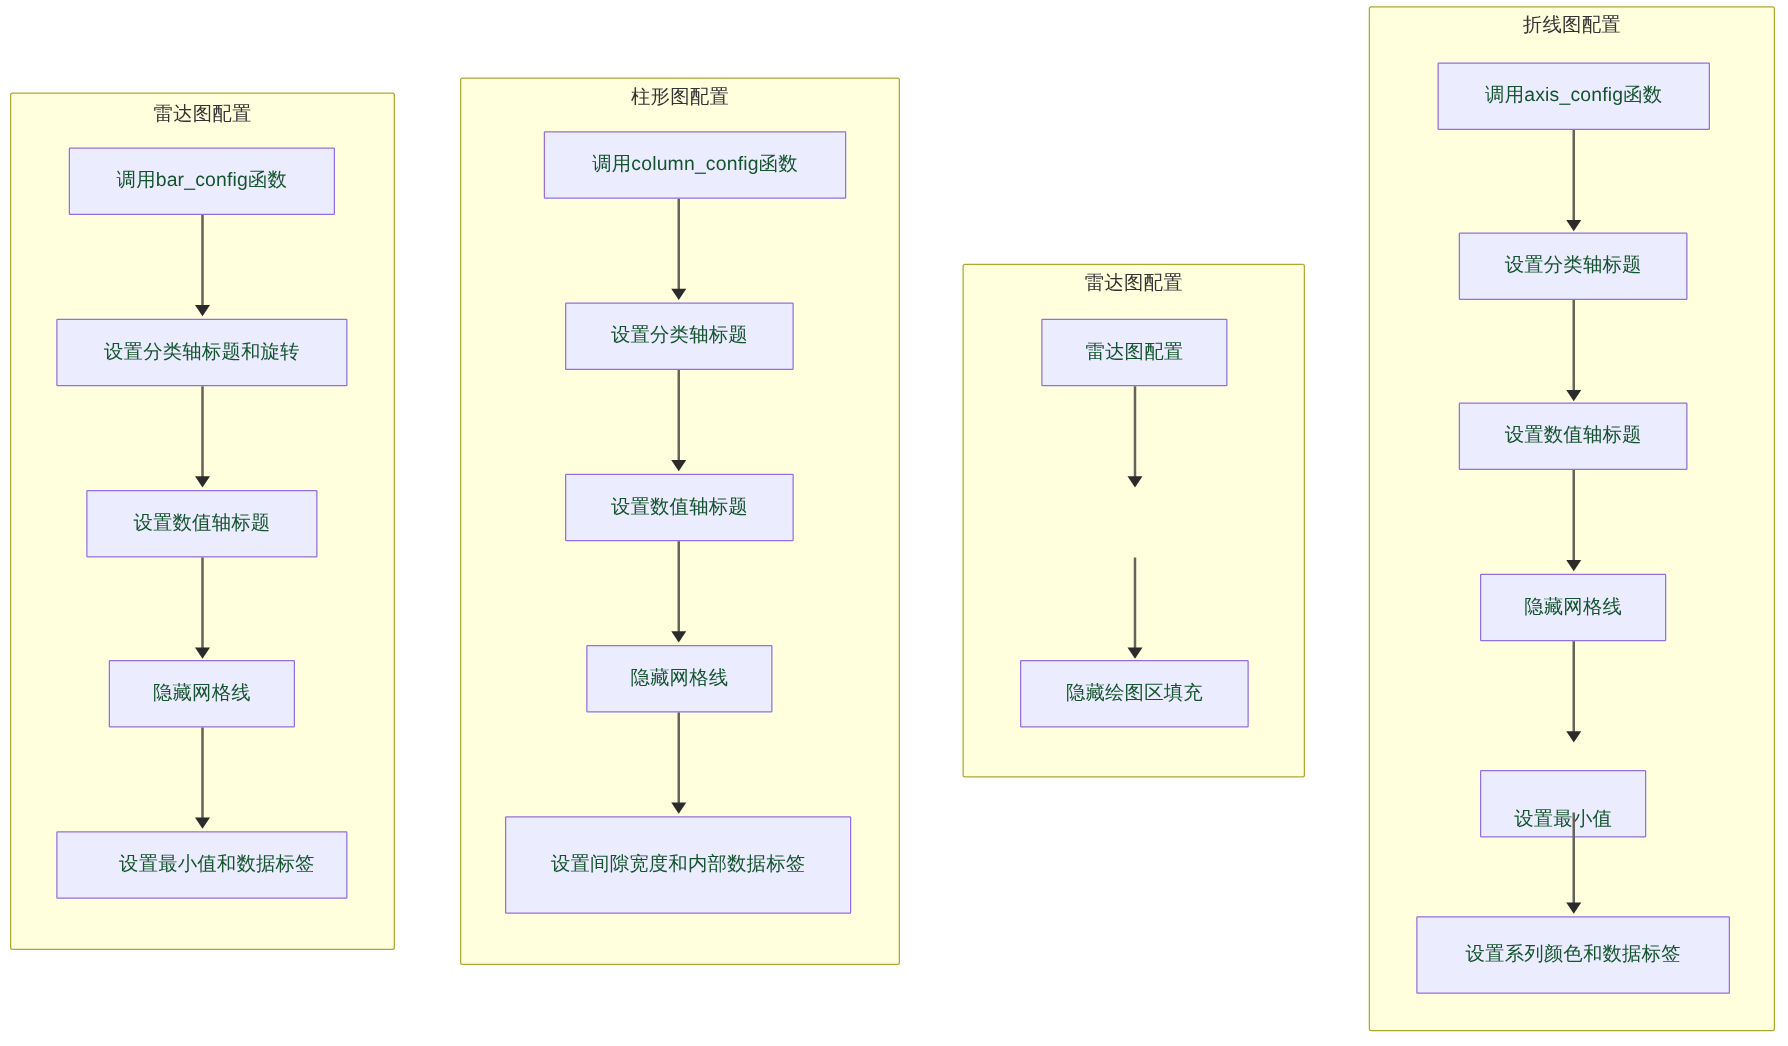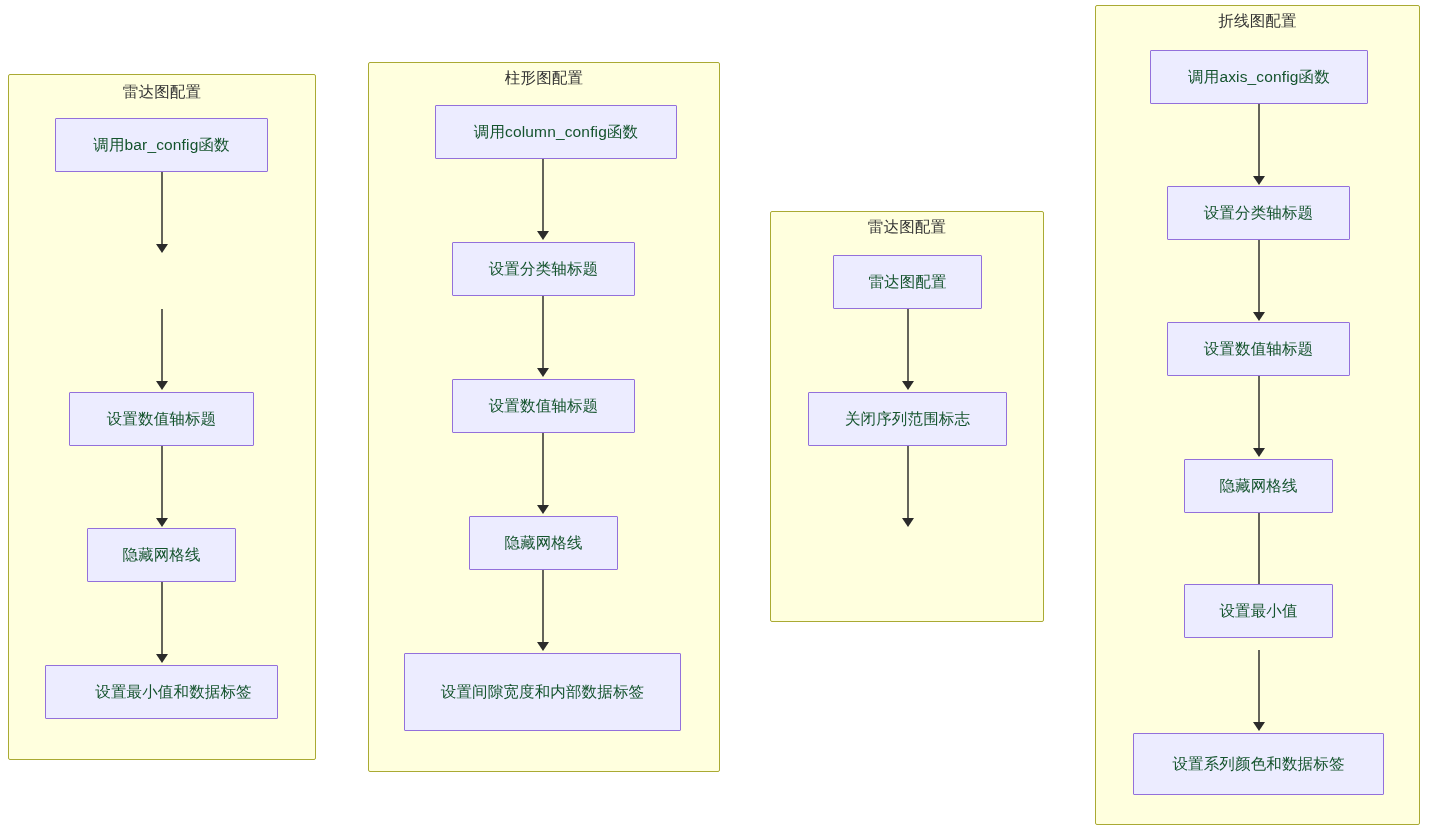--- a/index.html
+++ b/index.html
@@ -85,20 +85,23 @@
 
   <div class="cluster" style="left:8px; top:74px; width:308px; height:686px;"></div>
   <div class="cluster-title" style="left:8px; top:84px; width:308px;">雷达图配置</div>
 
   <div class="node" style="left:55px; top:118px; width:213px; height:54px;">
     <span class="node-label">调用bar_config函数</span>
   </div>
   <div class="edge-line" style="left:161px; top:172px; height:74px;"></div>
   <div class="edge-head" style="left:156px; top:244px;"></div>
 
+  <div class="node" style="left:45px; top:255px; width:233px; height:54px;">
+    <span class="node-label">设置分类轴标题和旋转</span>
+  </div>
   <div class="edge-line" style="left:161px; top:309px; height:74px;"></div>
   <div class="edge-head" style="left:156px; top:381px;"></div>
 
   <div class="node" style="left:69px; top:392px; width:185px; height:54px;">
     <span class="node-label">设置数值轴标题</span>
   </div>
   <div class="edge-line" style="left:161px; top:446px; height:74px;"></div>
   <div class="edge-head" style="left:156px; top:518px;"></div>
 
   <div class="node" style="left:87px; top:528px; width:149px; height:54px;">
@@ -144,26 +147,26 @@
 
   <div class="cluster" style="left:770px; top:211px; width:274px; height:411px;"></div>
   <div class="cluster-title" style="left:770px; top:219px; width:274px;">雷达图配置</div>
 
   <div class="node" style="left:833px; top:255px; width:149px; height:54px;">
     <span class="node-label">雷达图配置</span>
   </div>
   <div class="edge-line" style="left:907px; top:309px; height:74px;"></div>
   <div class="edge-head" style="left:902px; top:381px;"></div>
 
-  <div class="node" style="left:808px; top:392px; width:199px; height:54px;">
-    <span class="node-label">关闭序列范围标志</span>
-  </div>
   <div class="edge-line" style="left:907px; top:446px; height:74px;"></div>
   <div class="edge-head" style="left:902px; top:518px;"></div>
 
+  <div class="node" style="left:816px; top:528px; width:183px; height:54px;">
+    <span class="node-label">隐藏绘图区填充</span>
+  </div>
 
   <div class="cluster" style="left:1095px; top:5px; width:325px; height:820px;"></div>
   <div class="cluster-title" style="left:1095px; top:13px; width:325px;">折线图配置</div>
 
   <div class="node" style="left:1150px; top:50px; width:218px; height:54px;">
     <span class="node-label">调用axis_config函数</span>
   </div>
   <div class="edge-line" style="left:1258px; top:104px; height:74px;"></div>
   <div class="edge-head" style="left:1253px; top:176px;"></div>
 
@@ -178,21 +181,21 @@
   </div>
   <div class="edge-line" style="left:1258px; top:376px; height:74px;"></div>
   <div class="edge-head" style="left:1253px; top:448px;"></div>
 
   <div class="node" style="left:1184px; top:459px; width:149px; height:54px;">
     <span class="node-label">隐藏网格线</span>
   </div>
   <div class="edge-line" style="left:1258px; top:513px; height:74px;"></div>
   <div class="edge-head" style="left:1253px; top:585px;"></div>
 
-  <div class="node" style="left:1184px; top:584px; width:149px; height:54px;">
+  <div class="node" style="left:1184px; top:616px; width:133px; height:54px;align-items:flex-end;">
     <span class="node-label">设置最小值</span>
   </div>
   <div class="edge-line" style="left:1258px; top:650px; height:74px;"></div>
   <div class="edge-head" style="left:1253px; top:722px;"></div>
 
   <div class="node" style="left:1133px; top:733px; width:251px; height:62px;">
     <span class="node-label">设置系列颜色和数据标签</span>
   </div>
 
 </div>

